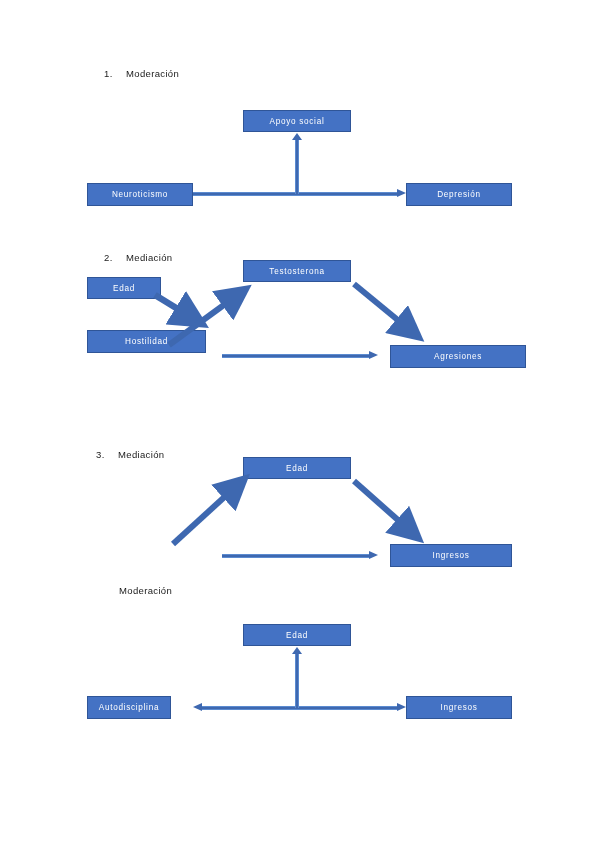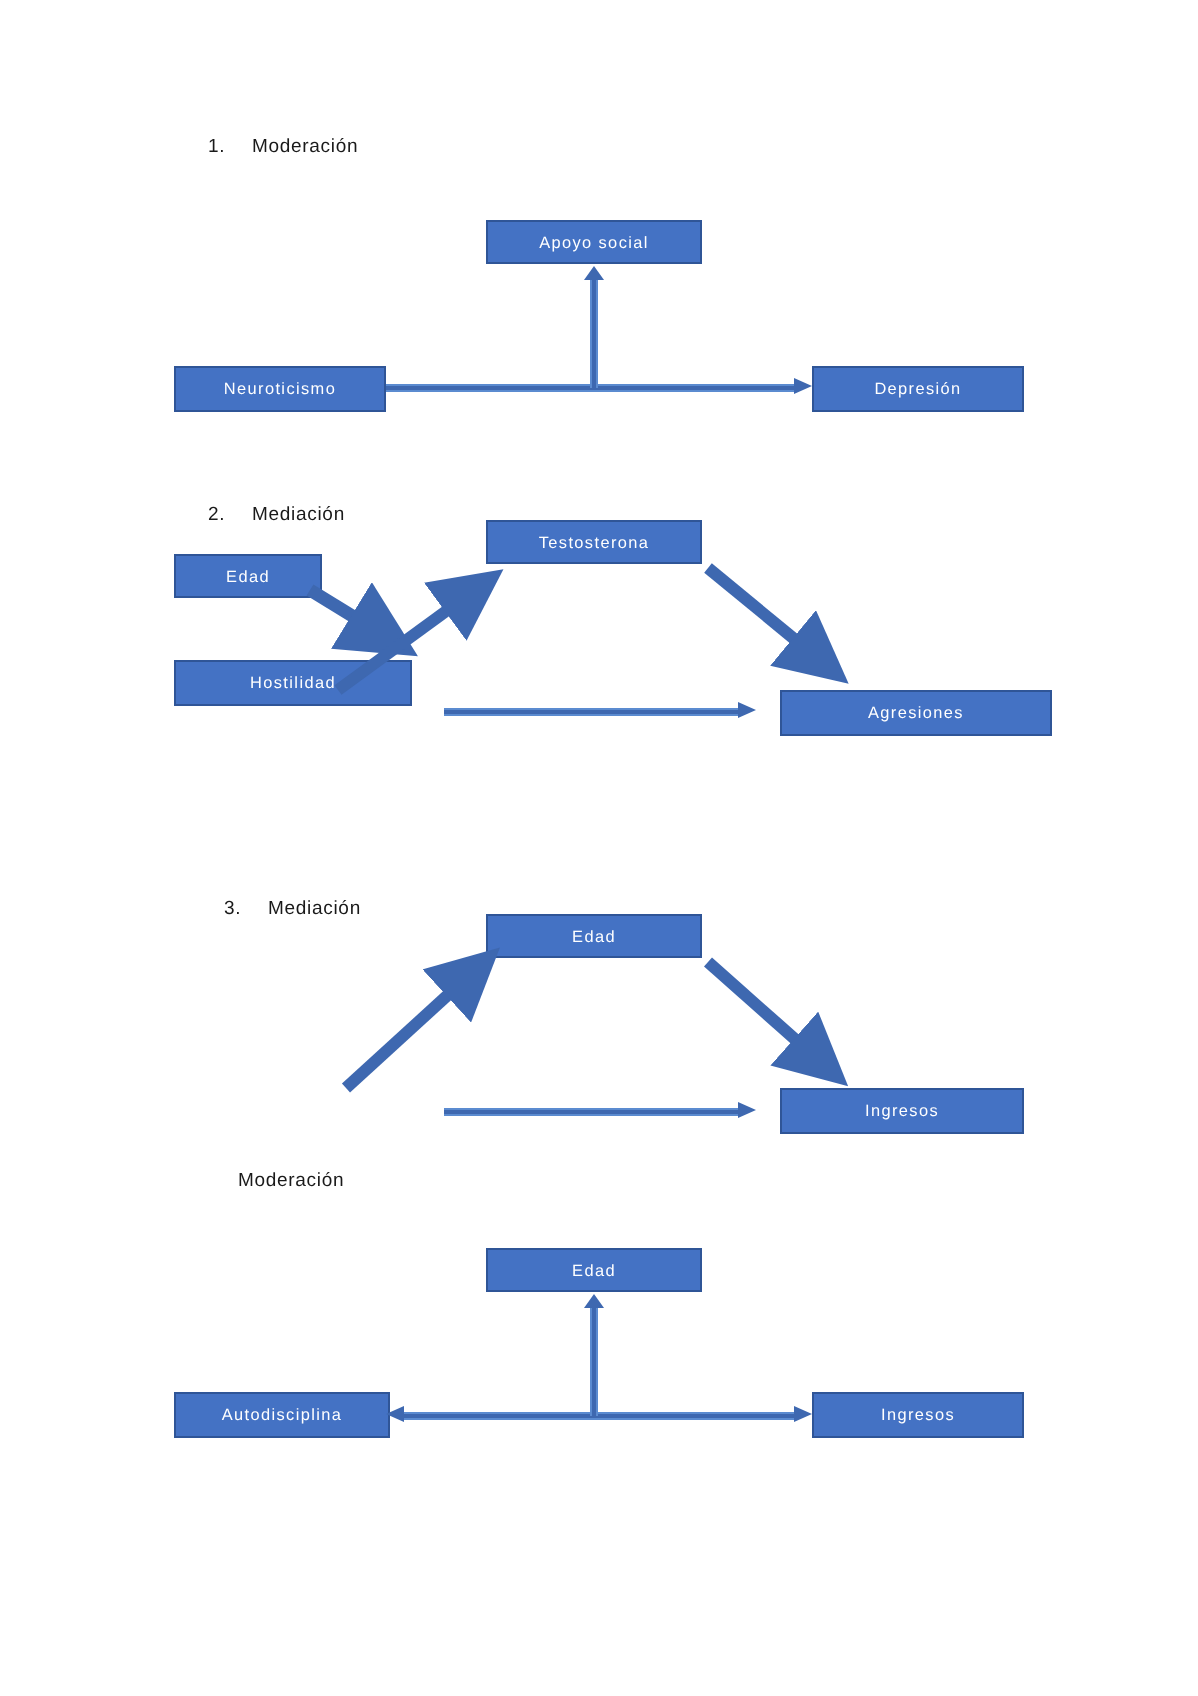--- a/index.html
+++ b/index.html
@@ -166,21 +166,21 @@
       </defs>
       <line x1="4" y1="3" x2="66" y2="54" stroke="#3E68B0" stroke-width="6" marker-end="url(#ah2c)"></line>
     </svg>
   </div>
 
   <div class="h-arrow" style="left:222px; top:352px; width:156px;">
     <div class="shaft" style="width:147px;"></div>
     <div class="head-r"></div>
   </div>
 
-  <div class="heading" style="left:112px; top:449px;">
+  <div class="heading" style="left:96px; top:449px;">
     <span class="num">3.</span><span>Mediación</span>
   </div>
 
   <div class="node" style="left:243px; top:457px; width:108px; height:22px;">Edad</div>
 
 
   <div class="node" style="left:390px; top:544px; width:122px; height:23px;">Ingresos</div>
 
   <div class="diag" style="left:166px; top:472px;">
     <svg width="110" height="80" viewBox="0 0 110 80">
@@ -208,21 +208,21 @@
     <div class="shaft" style="width:147px;"></div>
     <div class="head-r"></div>
   </div>
 
   <div class="heading" style="left:119px; top:585px;">
     <span>Moderación</span>
   </div>
 
   <div class="node" style="left:243px; top:624px; width:108px; height:22px;">Edad</div>
 
-  <div class="node" style="left:87px; top:696px; width:108px; height:23px;">Autodisciplina</div>
+  <div class="node" style="left:87px; top:696px; width:84px; height:23px;">Autodisciplina</div>
 
   <div class="node" style="left:406px; top:696px; width:106px; height:23px;">Ingresos</div>
 
   <div class="h-arrow" style="left:193px; top:704px; width:213px;">
     <div class="shaft" style="left:9px; width:195px;"></div>
     <div class="head-l"></div>
     <div class="head-r"></div>
   </div>
 
   <div class="v-line" style="left:295px; top:653px; height:55px;"></div>

